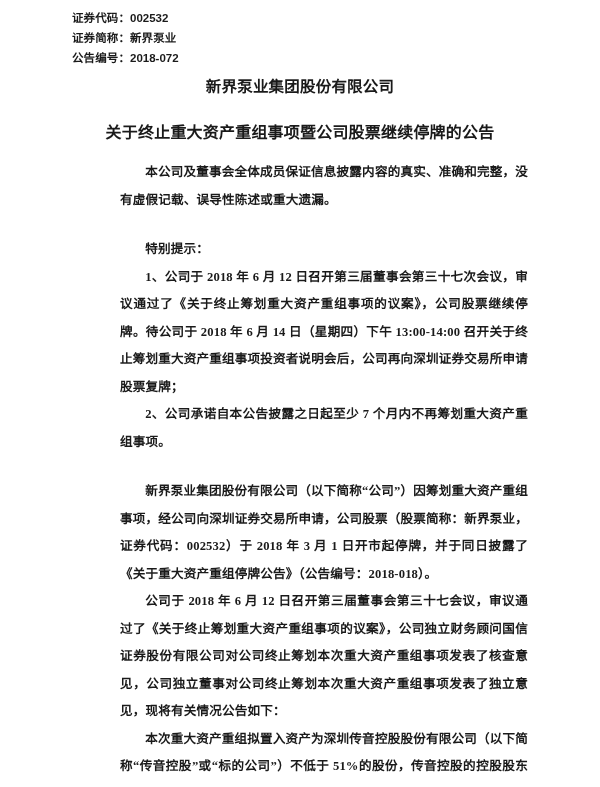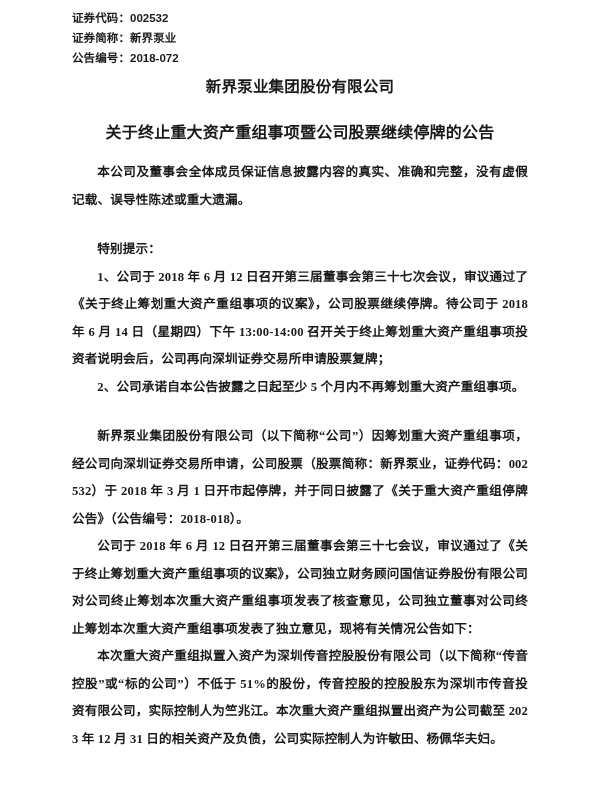--- a/index.html
+++ b/index.html
@@ -73,20 +73,21 @@
     line-height: 27.5px;
     text-align: justify;
     text-justify: inter-ideograph;
     text-align-last: left;
     letter-spacing: 0.15px;
     font-weight: bold;
     word-break: break-all;
   }
   p.para.indent {
     text-indent: 2em;
+    margin-left: 48px;
   }
   p.spacer-after {
     margin-bottom: 22px;
   }
   p.heading {
     font-weight: bold;
     text-indent: 2em;
     text-align: left;
   }
 </style>
@@ -105,21 +106,21 @@
   <h2 class="doc-title sub">关于终止重大资产重组事项暨公司股票继续停牌的公告</h2>
 
   <div class="body-area">
 
     <p class="para indent spacer-after">本公司及董事会全体成员保证信息披露内容的真实、准确和完整，没有虚假记载、误导性陈述或重大遗漏。</p>
 
     <p class="para indent">特别提示：</p>
 
     <p class="para indent">1、公司于 2018 年 6 月 12 日召开第三届董事会第三十七次会议，审议通过了《关于终止筹划重大资产重组事项的议案》，公司股票继续停牌。待公司于 2018 年 6 月 14 日（星期四）下午 13:00-14:00 召开关于终止筹划重大资产重组事项投资者说明会后，公司再向深圳证券交易所申请股票复牌；</p>
 
-    <p class="para indent spacer-after">2、公司承诺自本公告披露之日起至少 5 个月内不再筹划重大资产重组事项。</p>
+    <p class="para indent spacer-after">2、公司承诺自本公告披露之日起至少 7 个月内不再筹划重大资产重组事项。</p>
 
     <p class="para indent">新界泵业集团股份有限公司（以下简称“公司”）因筹划重大资产重组事项，经公司向深圳证券交易所申请，公司股票（股票简称：新界泵业，证券代码：002532）于 2018 年 3 月 1 日开市起停牌，并于同日披露了《关于重大资产重组停牌公告》（公告编号：2018-018）。</p>
 
     <p class="para indent">公司于 2018 年 6 月 12 日召开第三届董事会第三十七会议，审议通过了《关于终止筹划重大资产重组事项的议案》，公司独立财务顾问国信证券股份有限公司对公司终止筹划本次重大资产重组事项发表了核查意见，公司独立董事对公司终止筹划本次重大资产重组事项发表了独立意见，现将有关情况公告如下：</p>
 
 
     <p class="para indent">本次重大资产重组拟置入资产为深圳传音控股股份有限公司（以下简称“传音控股”或“标的公司”）不低于 51%的股份，传音控股的控股股东为深圳市传音投资有限公司，实际控制人为竺兆江。本次重大资产重组拟置出资产为公司截至 2023 年 12 月 31 日的相关资产及负债，公司实际控制人为许敏田、杨佩华夫妇。</p>
 
   </div>
 

